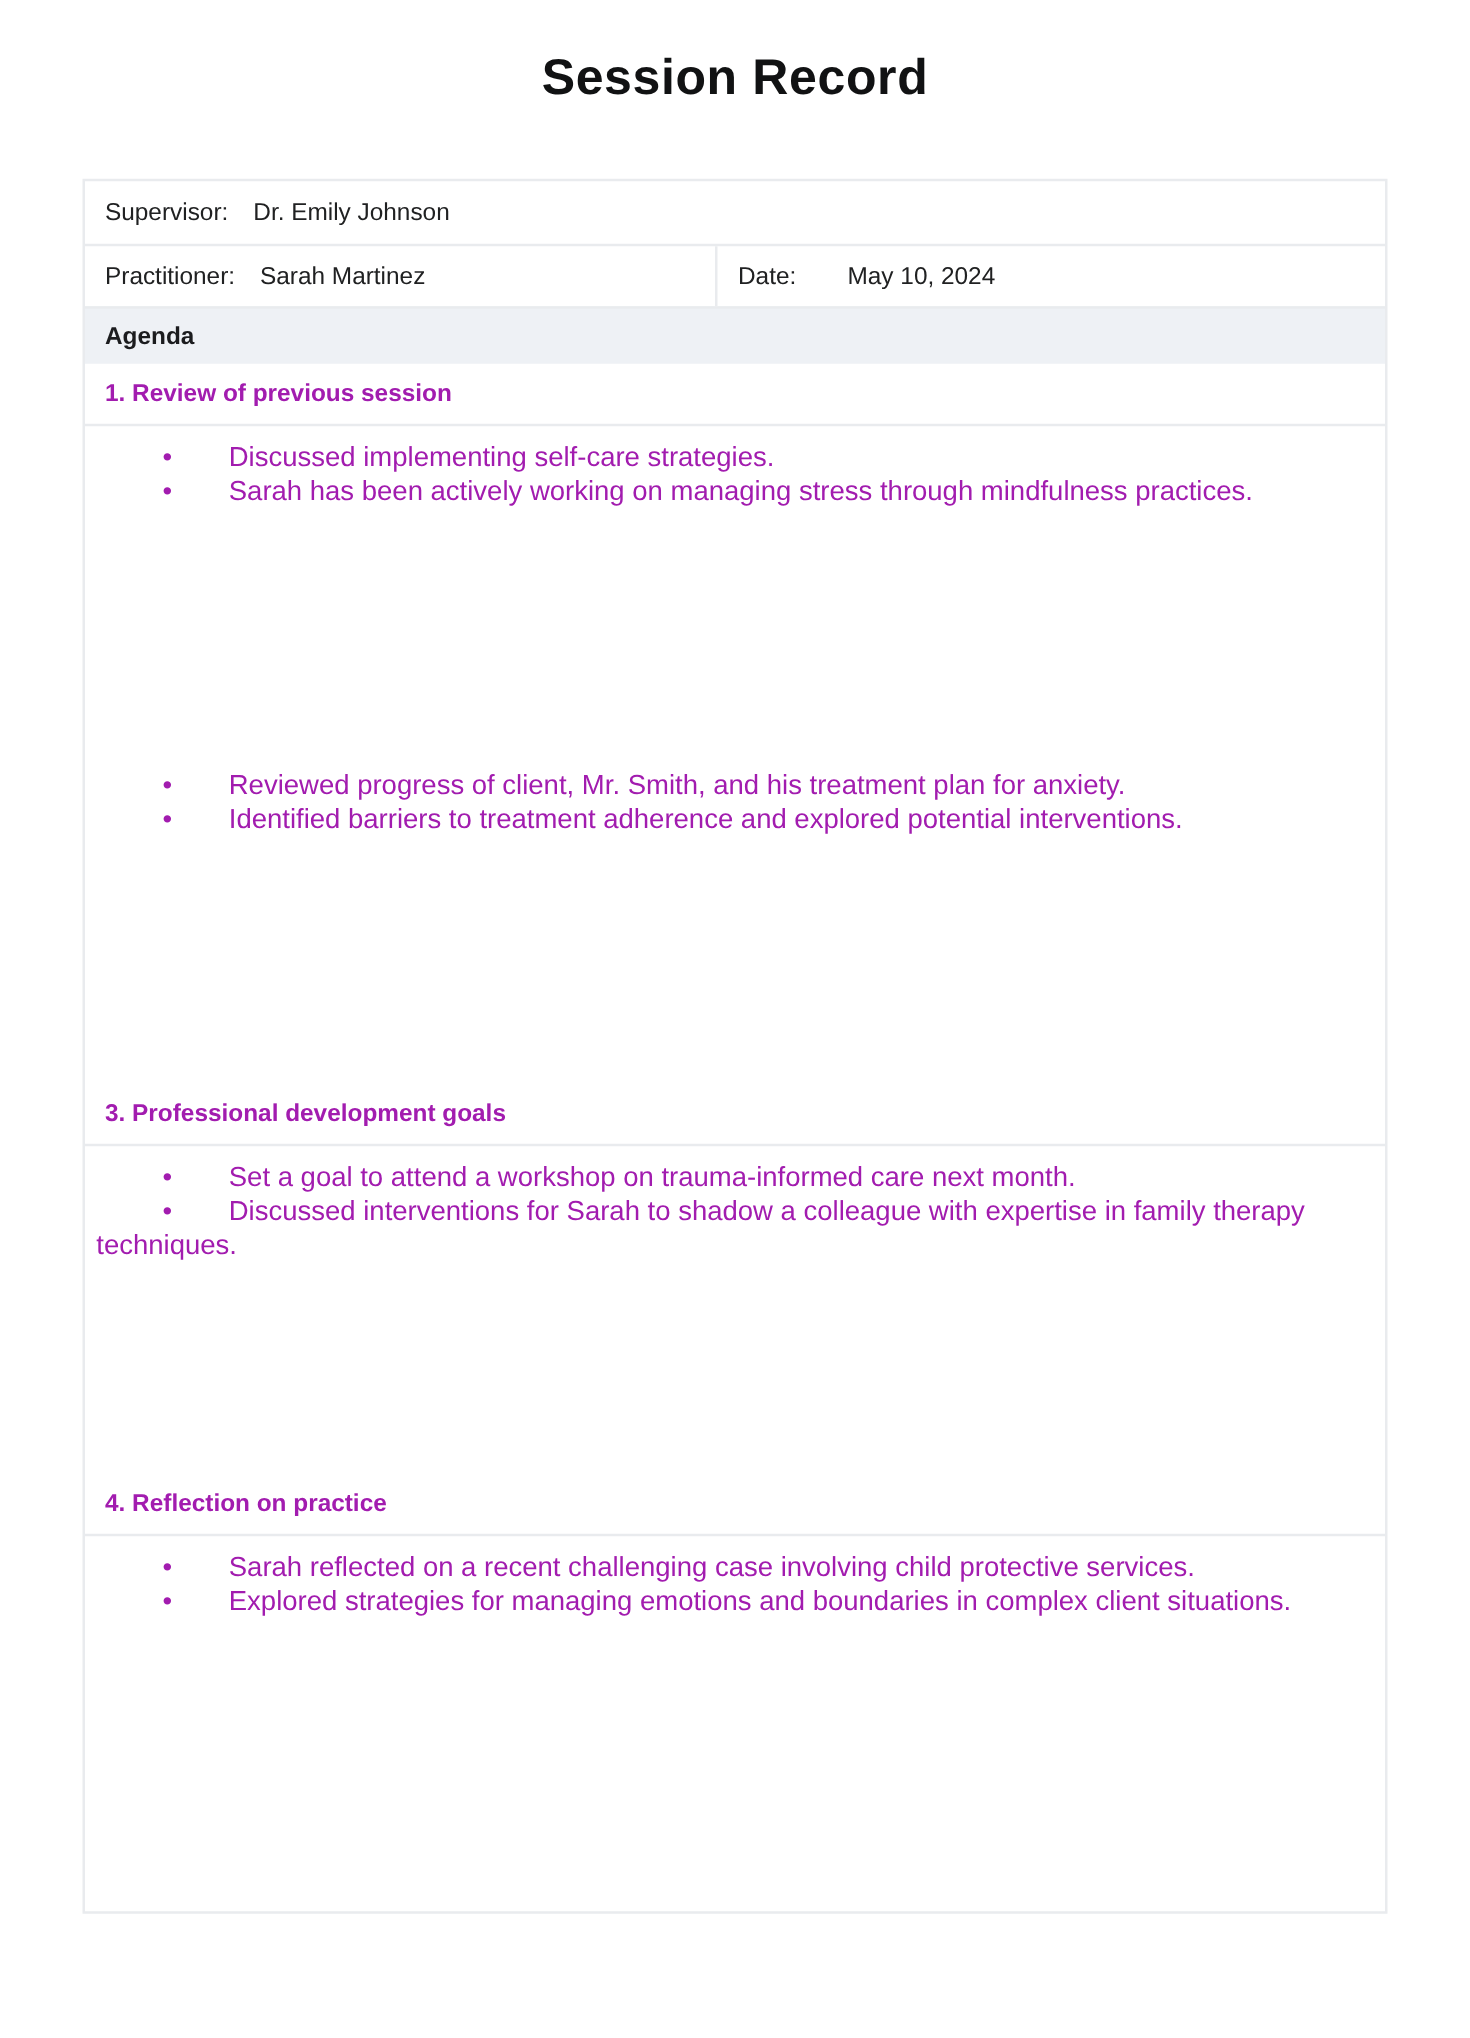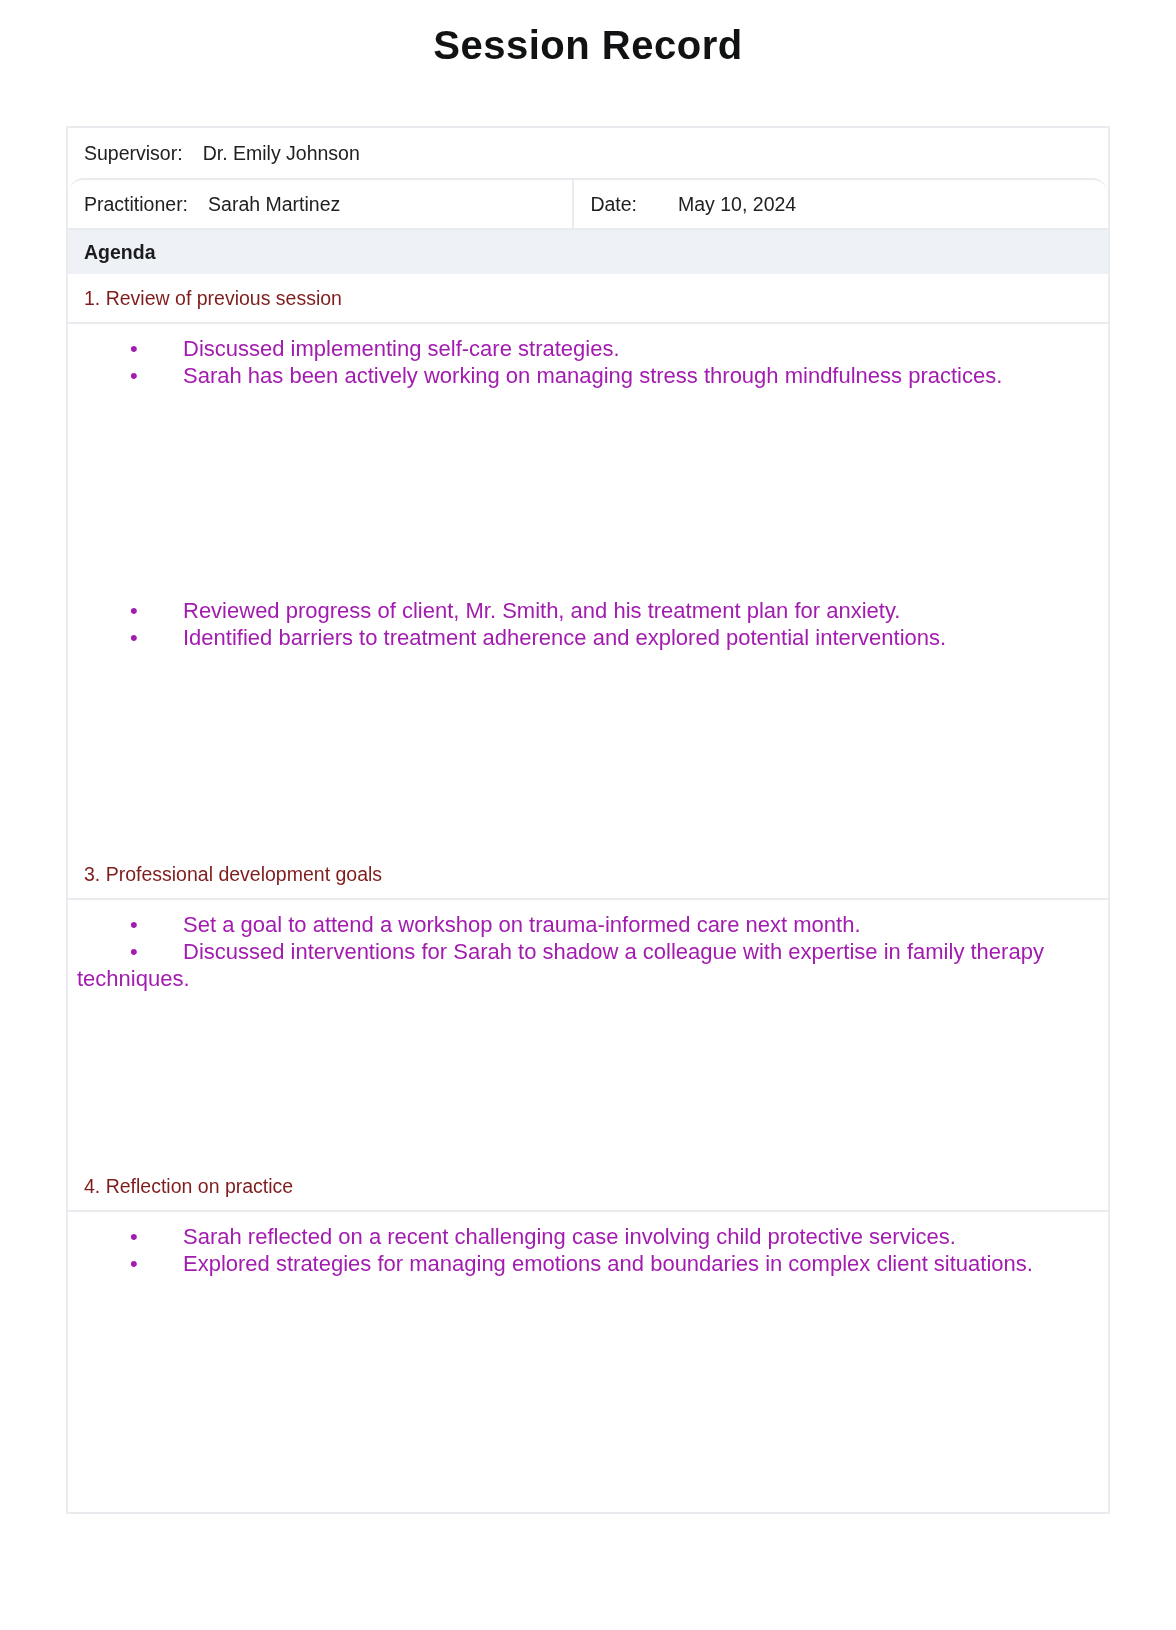--- a/index.html
+++ b/index.html
@@ -8,21 +8,21 @@
     background: #ffffff;
   }
   body {
     width: 1176px;
     height: 1630px;
     font-family: "Liberation Sans", sans-serif;
     color: #202122;
     position: relative;
   }
   .page-title {
-    margin: 23px 0 0 0;
+    margin: 40px 0 0 0;
     text-align: center;
     font-size: 40px;
     font-weight: bold;
     letter-spacing: 0.5px;
     color: #111213;
   }
   .doc-table {
     width: 1044px;
     margin: 58px auto 4px auto;
     border: 2px solid #e9ebee;
@@ -37,21 +37,20 @@
   .row-supervisor {
     height: 50px;
     display: flex;
     align-items: center;
     padding: 0 16px;
   }
   .row-split {
     height: 50px;
     display: flex;
     align-items: stretch;
-    border-radius: 16px;
   }
   .cell-practitioner {
     width: 48.5%;
     display: flex;
     align-items: center;
     padding: 0 16px;
     box-sizing: border-box;
   }
   .cell-date {
     flex: 1;
@@ -71,22 +70,22 @@
     align-items: center;
     padding: 0 16px;
     font-weight: bold;
     color: #1b1c1e;
   }
   .section-heading {
     height: 48px;
     display: flex;
     align-items: center;
     padding: 0 16px;
-    font-weight: normal;
-    color: #7f1d1d;
+    font-weight: bold;
+    color: #a21caf;
   }
   .section-content {
     padding: 11px 9px 8px 9px;
     box-sizing: border-box;
     min-height: 264px;
   }
   .sec-3 .section-content { min-height: 302px; }
   .section-content p.bullet-line {
     margin: 0;
     font-size: 22px;

